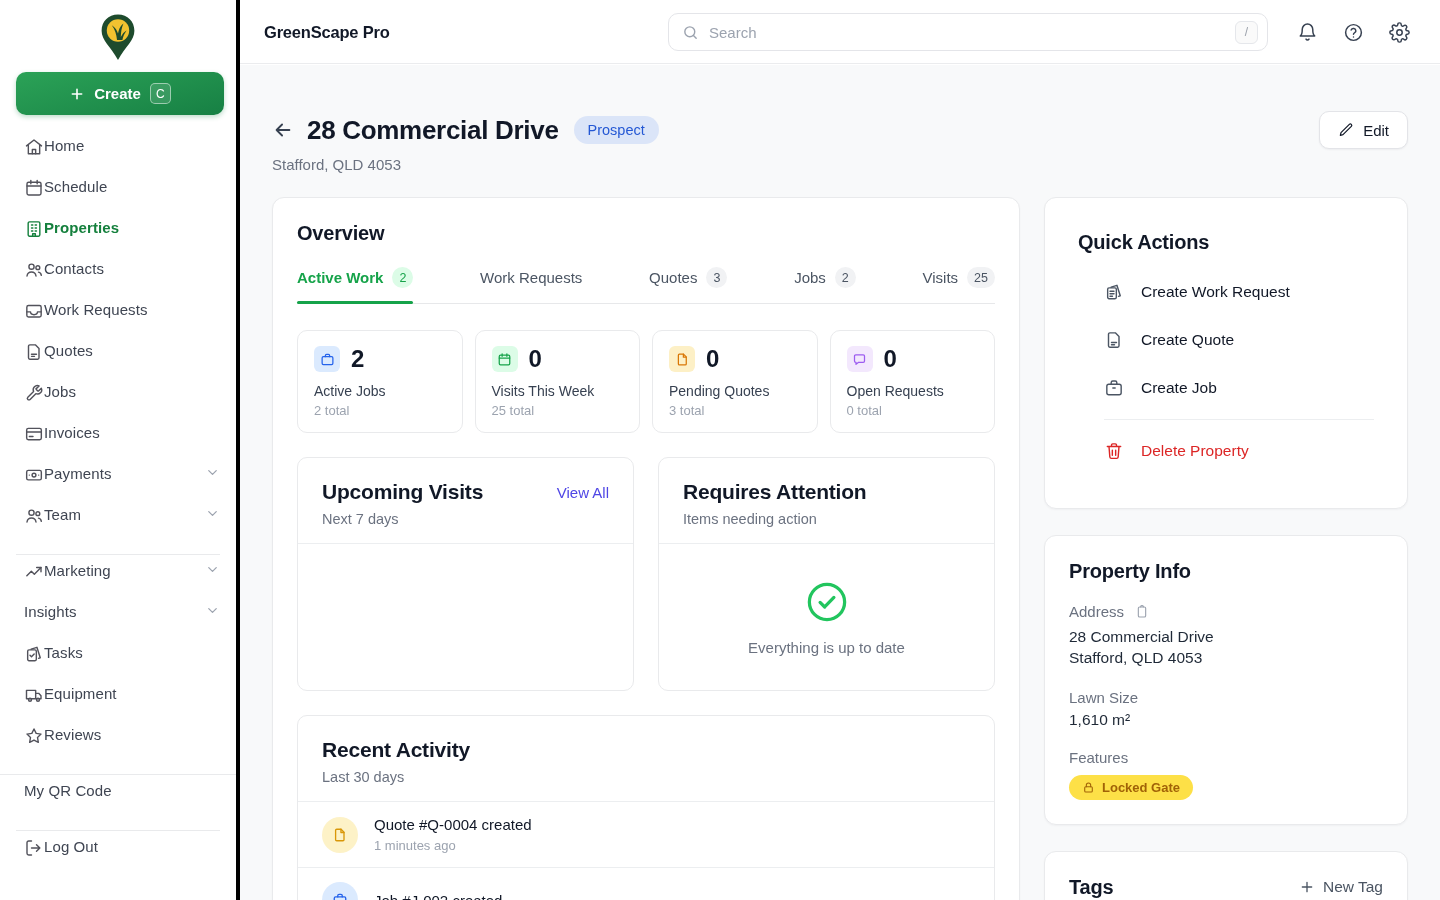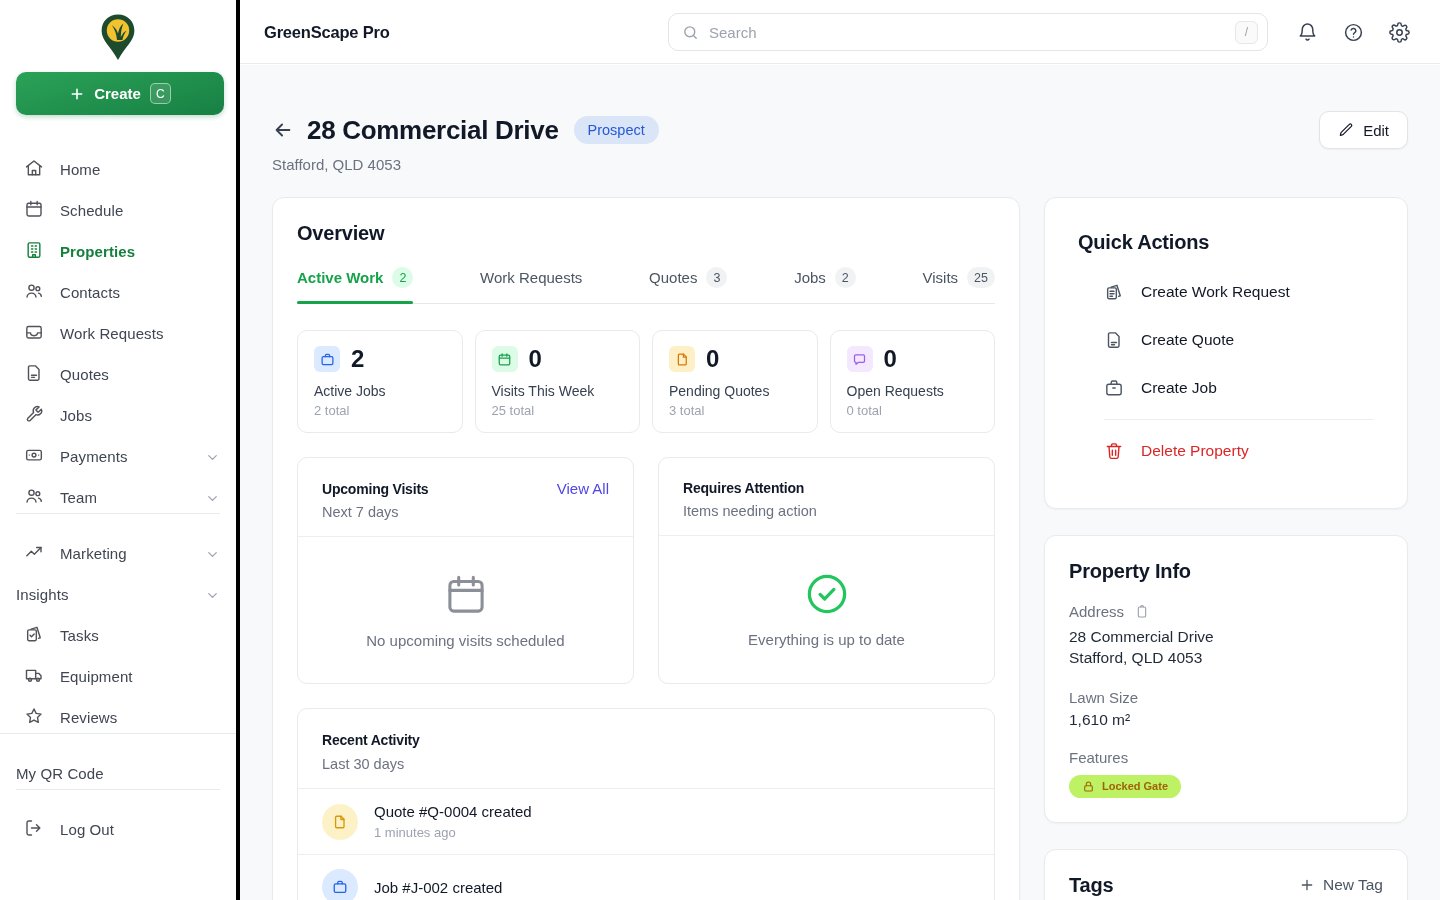--- a/index.html
+++ b/index.html
@@ -10,27 +10,27 @@
   
   .sidebar { position:absolute; left:0; top:0; width:240px; height:900px; background:#fff; border-right:4px solid #000000; z-index:5; }
   .logo-wrap { height:66px; display:flex; align-items:center; justify-content:center; padding-top:8px; }
   .create-btn { margin:6px 16px 0; width:208px; height:43px; border:none; border-radius:10px; cursor:pointer;
     background:linear-gradient(165deg,#2ba257 0%,#178044 100%); color:#fff; font-family:inherit;
     display:flex; align-items:center; justify-content:center; gap:9px; font-size:15px; font-weight:700;
     box-shadow:0 2px 5px rgba(23,128,68,.28); }
   .create-kbd { width:21px; height:21px; border:1px solid rgba(255,255,255,.5); background:rgba(255,255,255,.12);
     border-radius:5px; font-size:12px; font-weight:400; display:flex; align-items:center; justify-content:center; }
   .nav { margin-top:22px; }
-  .nav-item { height:41px; display:flex; align-items:flex-end; gap:16px; padding:0 16px 0 24px; cursor:pointer; color:#3f4552; }
+  .nav-item { height:41px; display:flex; align-items:flex-start; gap:0; padding:0 16px 0 24px; cursor:pointer; color:#3f4552; }
   .nav-item .ni-icon { color:#52525b; flex:0 0 20px; }
   .nav-item .ni-label { font-size:15px; letter-spacing:.1px; }
   .nav-item.active { color:#15803d; }
   .nav-item.active .ni-icon { color:#15803d; }
   .nav-item.active .ni-label { font-weight:700; }
-  .nav-item.no-icon { padding-left:16px; }
+  .nav-item.no-icon { padding-left:24px; }
   .nav-item .chev { margin-left:auto; color:#9ca3af; }
   .nav-div { height:1px; background:#e9eaec; margin:7px 16px; }
   .nav-div.full { margin:7px 0; }
 
   
   .topbar { position:absolute; left:240px; top:0; width:1200px; height:64px; background:#fff; border-bottom:1px solid #ebecee; z-index:4; }
   .brand { position:absolute; left:24px; top:0; height:64px; display:flex; align-items:center; font-size:16.5px; font-weight:700; letter-spacing:-.2px; }
   .search { position:absolute; left:428px; top:13px; width:600px; height:38px; border:1px solid #e4e5e9; border-radius:10px;
     background:#fff; display:flex; align-items:center; padding:0 9px 0 13px; gap:10px; }
   .search input { flex:1; border:none; outline:none; font-family:inherit; font-size:15px; color:#111827; background:transparent; }
@@ -77,21 +77,21 @@
   .stat-ico.amber { background:#fdf0c6; color:#d97706; }
   .stat-ico.purple { background:#f3e8fd; color:#9d5cf0; }
   .stat-value { font-size:24px; font-weight:700; }
   .stat-label { margin-top:10px; font-size:14px; color:#374151; }
   .stat-sub { margin-top:4px; font-size:13px; color:#9ca3af; }
 
   .panel-row { display:flex; gap:24px; margin-top:24px; }
   .panel { flex:1; border:1px solid #e9eaec; border-radius:10px; background:#fff; }
   .panel-head { padding:22px 24px 16px; }
   .panel-head-row { display:flex; align-items:center; justify-content:space-between; }
-  .panel-title { font-size:14px; font-weight:700; letter-spacing:-.2px; }
+  .panel-title { font-size:21px; font-weight:700; letter-spacing:-.2px; }
   .link { font-size:15px; color:#4f46e5; cursor:pointer; text-decoration:none; }
   .panel-sub { margin-top:7px; font-size:14.5px; color:#6b7280; }
   .panel-div { height:1px; background:#eceef0; }
   .panel-body { height:146px; display:flex; flex-direction:column; align-items:center; justify-content:center; gap:14px; }
   .empty-text { font-size:15px; color:#6b7280; }
 
   .activity { margin-top:24px; border:1px solid #e9eaec; border-radius:10px; background:#fff; }
   .act-item { display:flex; align-items:center; gap:16px; padding:14px 24px; min-height:64px; }
   .act-avatar { width:36px; height:36px; border-radius:50%; display:flex; align-items:center; justify-content:center; flex:0 0 36px; }
   .act-avatar.amber { background:#fdf2c7; color:#d99708; }
@@ -108,22 +108,22 @@
   .qa-item .qa-label { font-size:15.5px; color:#111827; }
   .qa-div { height:1px; background:#eceef0; margin:7px 0 7px 26px; }
   .qa-item.danger .qa-ico, .qa-item.danger .qa-label { color:#dc2626; }
 
   .pi-card { padding:24px; }
   .pi-label { display:flex; align-items:center; gap:10px; font-size:15px; color:#6b7280;margin-top:20px; }
   .pi-label .copy { color:#9ca3af; cursor:pointer; }
   .pi-lines { margin-top:7px; font-size:15.5px; color:#1f2937; line-height:1.34; }
   .pi-block { margin-top:16px; }
   .pi-value { margin-top:5px; font-size:15.5px; color:#1f2937; }
-  .feature-badge { margin-top:9px; display:inline-flex; align-items:center; gap:7px; background:#bef264; color:#a16207;
-    font-size:11px; font-weight:700; padding:5px 13px; border-radius:999px; }
+  .feature-badge { margin-top:9px; display:inline-flex; align-items:center; gap:7px; background:#fde047; color:#a16207;
+    font-size:13px; font-weight:700; padding:5px 13px; border-radius:999px; }
 
   .tags-card { padding:24px; height:140px; }
   .tags-head { display:flex; align-items:center; justify-content:space-between; }
   .newtag-btn { display:flex; align-items:center; gap:8px; background:transparent; border:none; cursor:pointer;
     font-family:inherit; font-size:15.5px; color:#4b5563; }
 </style>
 </head>
 <body>
 
 <aside class="sidebar">
@@ -186,20 +186,27 @@
           <path d="M7 3.4h6.6l4.4 4.4V19a1.6 1.6 0 0 1-1.6 1.6H7A1.6 1.6 0 0 1 5.4 19V5A1.6 1.6 0 0 1 7 3.4Z"></path>
           <path d="M9 14.6h6M9 17.2h3.6"></path>
         </svg>
       <span class="ni-label">Quotes</span>
     </div>
     <div class="nav-item">
       <svg class="ni-icon" width="20" height="20" viewBox="0 0 24 24" fill="none" stroke="currentColor" stroke-width="1.7" stroke-linecap="round" stroke-linejoin="round">
           <path d="M14.7 6.3a1 1 0 0 0 0 1.4l1.6 1.6a1 1 0 0 0 1.4 0l3.1-3.1a5 5 0 0 1-6.6 6.6l-6.9 6.9a1.9 1.9 0 0 1-2.7-2.7l6.9-6.9a5 5 0 0 1 6.6-6.6l-3.4 3.4Z"></path>
         </svg>
       <span class="ni-label">Jobs</span>
+    </div>
+    <div class="nav-item">
+      <svg class="ni-icon" width="20" height="20" viewBox="0 0 24 24" fill="none" stroke="currentColor" stroke-width="1.7" stroke-linecap="round">
+          <rect x="3.2" y="5.2" width="17.6" height="13.6" rx="2"></rect>
+          <path d="M3.2 9.6h17.6M6.4 15h4.4"></path>
+        </svg>
+      <span class="ni-label">Invoices</span>
     </div>
     <div class="nav-item">
       <svg class="ni-icon" width="20" height="20" viewBox="0 0 24 24" fill="none" stroke="currentColor" stroke-width="1.7" stroke-linecap="round">
           <rect x="3.2" y="6.4" width="17.6" height="11.4" rx="2"></rect>
           <circle cx="12" cy="12.1" r="2.3"></circle>
           <path d="M6.4 12.1h.01M17.6 12.1h.01"></path>
         </svg>
       <span class="ni-label">Payments</span>
       <svg class="chev" width="15" height="15" viewBox="0 0 24 24" fill="none" stroke="currentColor" stroke-width="2" stroke-linecap="round" stroke-linejoin="round">
           <path d="m6 9 6 6 6-6"></path>
@@ -407,27 +414,20 @@
       <div class="panel-row">
         <div class="panel">
           <div class="panel-head">
             <div class="panel-head-row">
               <span class="panel-title">Upcoming Visits</span>
               <a class="link">View All</a>
             </div>
             <div class="panel-sub">Next 7 days</div>
           </div>
           <div class="panel-div"></div>
-          <div class="panel-body">
-            <svg width="46" height="46" viewBox="0 0 24 24" fill="none" stroke="#8b8f98" stroke-width="1.6" stroke-linecap="round">
-                <rect x="3.6" y="5" width="16.8" height="15.4" rx="2"></rect>
-                <path d="M3.6 9.6h16.8M8.2 2.8v4M15.8 2.8v4"></path>
-              </svg>
-            <div class="empty-text">No upcoming visits scheduled</div>
-          </div>
         </div>
 
         <div class="panel">
           <div class="panel-head">
             <div class="panel-head-row">
               <span class="panel-title">Requires Attention</span>
             </div>
             <div class="panel-sub">Items needing action</div>
           </div>
           <div class="panel-div"></div>

